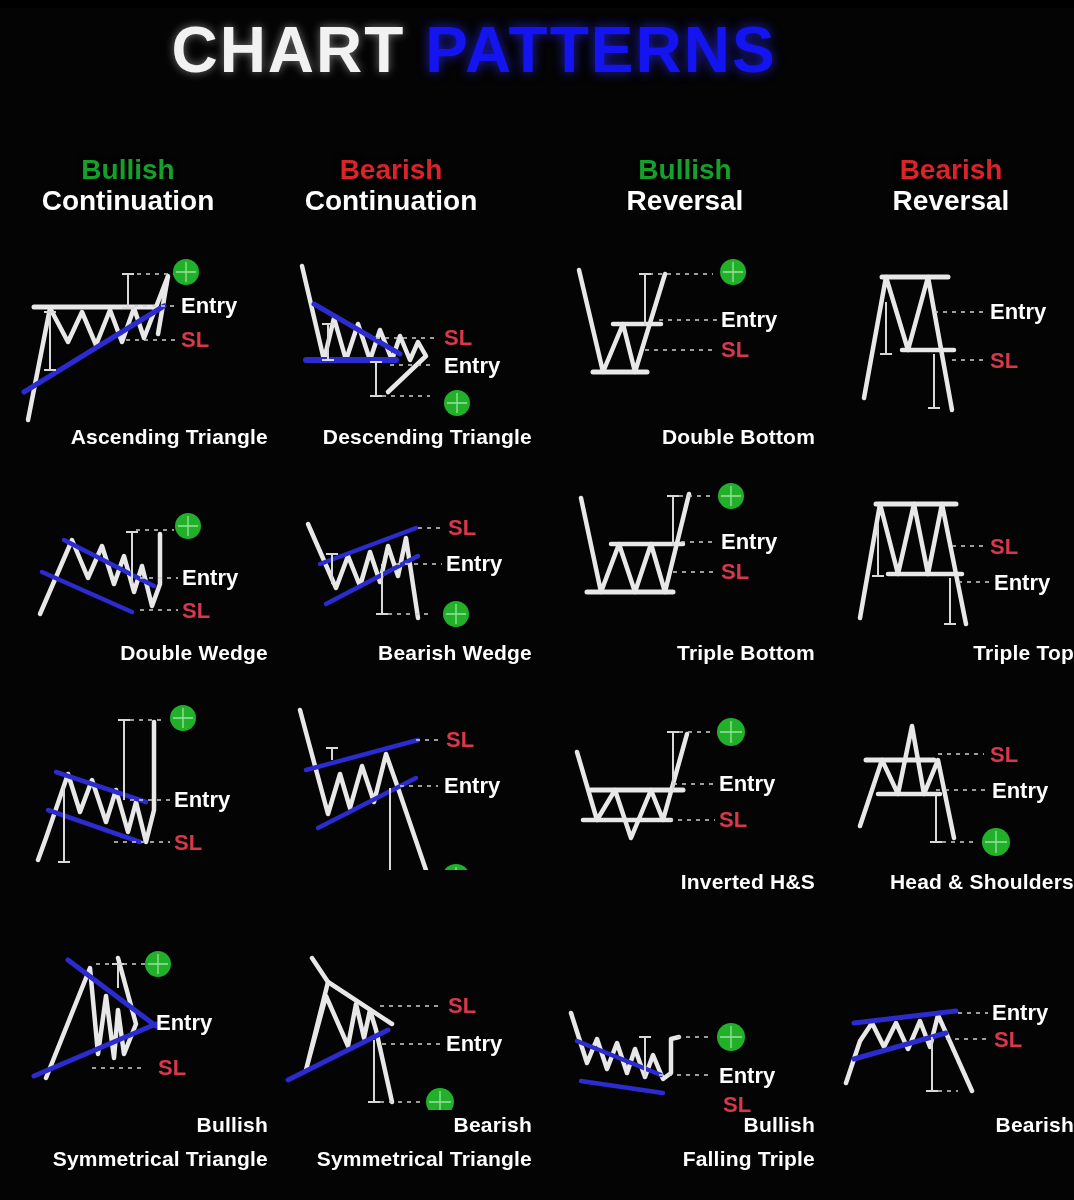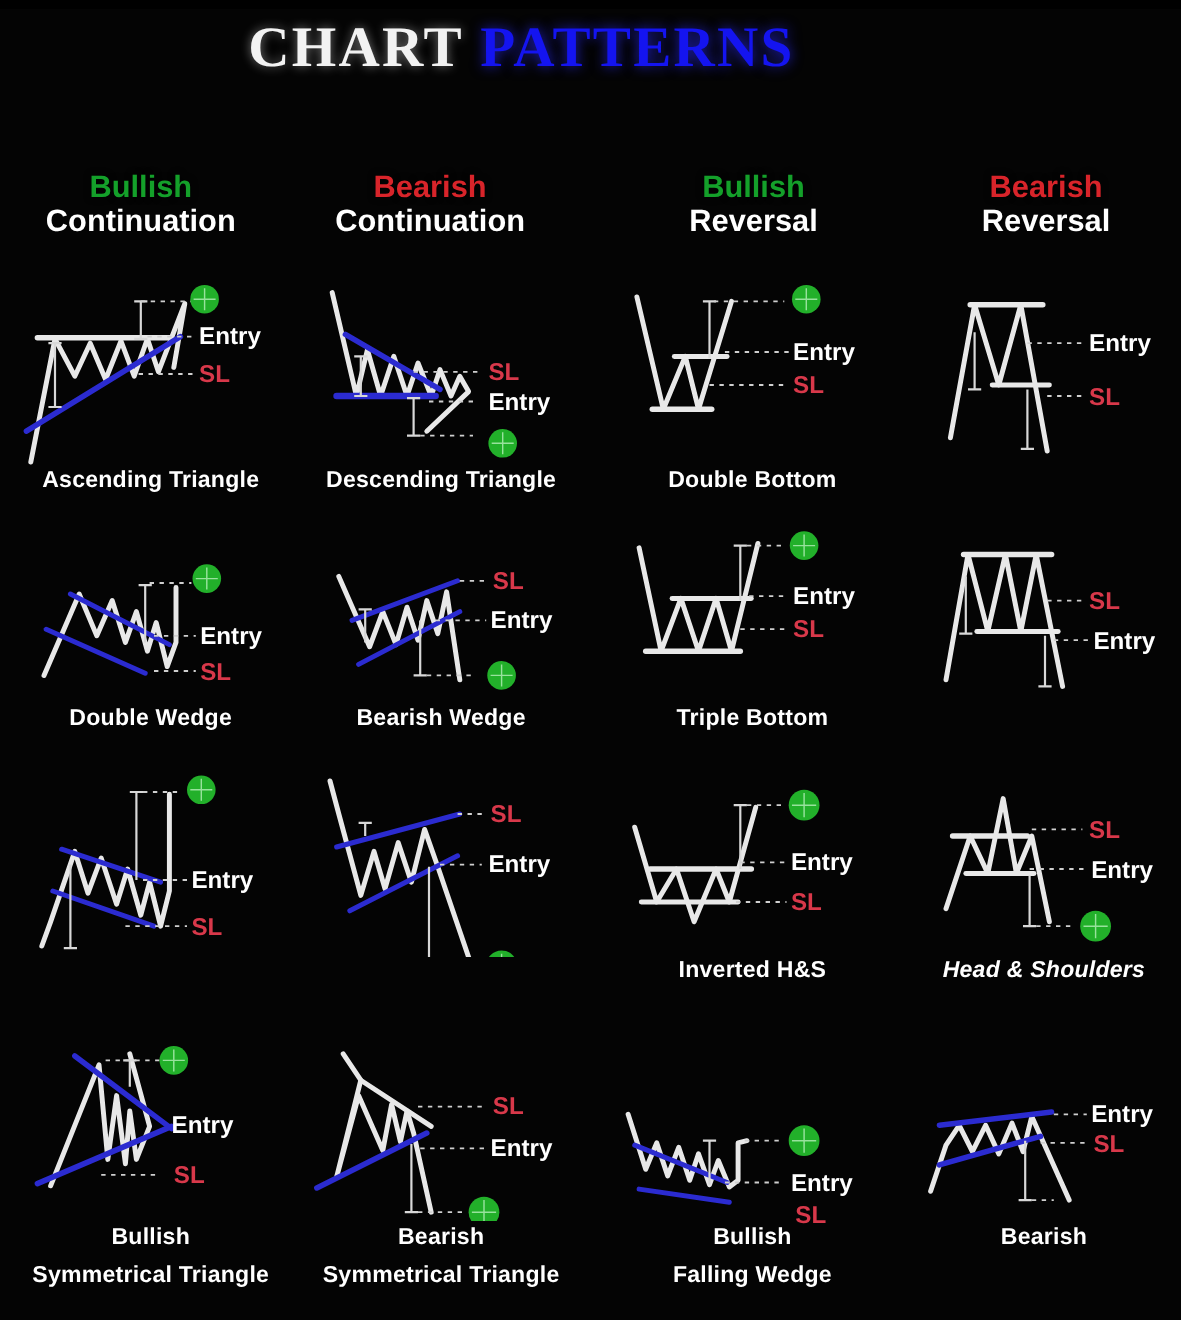--- a/index.html
+++ b/index.html
@@ -3,38 +3,38 @@
 <meta charset="utf-8">
 <style>
   html,body{margin:0;padding:0;background:#000;}
   body{width:1074px;height:1200px;overflow:hidden;font-family:"Liberation Sans",sans-serif;}
   #page{position:relative;width:1074px;height:1200px;background:#040404;}
   .topbar{position:absolute;top:0;left:0;width:1074px;height:8px;background:#000;}
 
   
   .title{
     position:absolute;top:18px;left:0;width:948px;text-align:center;
-    font-size:52px;font-weight:700;letter-spacing:2px;line-height:1;
-    font-family:Liberation Serif, serif;white-space:nowrap;
+    font-size:64px;font-weight:700;letter-spacing:2px;line-height:1;
+    font-family:Liberation Sans, sans-serif;white-space:nowrap;
   }
   .title .w{color:#f2f2f2;text-shadow:0 0 10px rgba(255,255,255,.45);}
   .title .b{color:#1414f0;text-shadow:0 0 12px rgba(40,40,255,.75);}
 
   
   .colhead{position:absolute;text-align:center;width:268px;}
   .colhead .k{font-size:28px;font-weight:700;line-height:1.08;text-shadow:0 0 7px rgba(0,0,0,.9);}
   .colhead .k.bull{color:#14a02a;}
   .colhead .k.bear{color:#d8242a;}
   .colhead .t{font-size:28px;font-weight:700;color:#fff;line-height:1.12;}
 
   
   .cell{position:absolute;}
   .cell svg{display:block;}
   .caption{
-    position:absolute;left:0;width:100%;text-align:center;color:#fff;
+    position:absolute;left:0;width:100%;text-align:right;color:#fff;
     font-size:21px;font-weight:700;line-height:1.18;letter-spacing:.2px;
   }
   .caption.two{line-height:1.2;}
 
   .lbl{font-family:"Liberation Sans",sans-serif;font-weight:700;}
 </style>
 </head>
 <body>
 
 <div id="page">
@@ -246,20 +246,21 @@
         <path d="M54 58 L54 110 M48 110 L60 110"></path>
         <path d="M126 112 L126 158 M120 158 L132 158"></path>
       </g>
       <g stroke="#cfcfcf" stroke-width="1.6" stroke-dasharray="4 5" fill="none">
         <line x1="128" y1="80" x2="160" y2="80"></line>
         <line x1="134" y1="116" x2="166" y2="116"></line>
       </g>
       <text class="lbl" x="166" y="88" fill="#d8384a" font-size="22" font-family="Liberation Sans, sans-serif" font-weight="700">SL</text>
       <text class="lbl" x="170" y="124" fill="#ffffff" font-size="22" font-family="Liberation Sans, sans-serif" font-weight="700">Entry</text>
     </svg>
+    <div class="caption" style="top:175px;">Triple Top</div>
   </div>
 
   <div class="cell" style="left:6px;top:690px;width:262px;height:210px;">
     <svg width="262" height="180" viewBox="0 0 262 180">
       <g stroke="#e8e8e8" stroke-width="4.5" fill="none" stroke-linecap="round" stroke-linejoin="round">
         <path d="M32 170 L40 148 L62 84 L74 122 L86 90 L100 132 L110 100 L122 142 L130 112 L140 152 L148 120 L148 32"></path>
       </g>
       <line x1="50" y1="82" x2="140" y2="112" stroke="#2b2bd0" stroke-width="4.5" stroke-linecap="round"></line>
       <line x1="42" y1="120" x2="134" y2="152" stroke="#2b2bd0" stroke-width="4.5" stroke-linecap="round"></line>
       <g stroke="#d8d8d8" stroke-width="2" fill="none">
@@ -345,21 +346,21 @@
         <line x1="112" y1="100" x2="164" y2="100"></line>
         <line x1="118" y1="152" x2="154" y2="152"></line>
       </g>
       <g>
         <circle cx="172" cy="152" r="14" fill="#22b02a"></circle>
         <path d="M172 141 L172 163 M161 152 L183 152" stroke="#bff3c3" stroke-width="1.3" opacity=".75"></path>
       </g>
       <text class="lbl" x="166" y="72" fill="#d8384a" font-size="22" font-family="Liberation Sans, sans-serif" font-weight="700">SL</text>
       <text class="lbl" x="168" y="108" fill="#ffffff" font-size="22" font-family="Liberation Sans, sans-serif" font-weight="700">Entry</text>
     </svg>
-    <div class="caption" style="top:180px;font-style:italic;">Head &amp; Shoulders</div>
+    <div class="caption" style="top:180px;">Head &amp; Shoulders</div>
   </div>
 
   <div class="cell" style="left:6px;top:930px;width:262px;height:260px;">
     <svg width="262" height="180" viewBox="0 0 262 180">
       <g stroke="#e8e8e8" stroke-width="4.5" fill="none" stroke-linecap="round" stroke-linejoin="round">
         <path d="M40 148 L84 38 L92 124 L100 66 L108 128 L112 80 L118 124 L130 94 L112 28"></path>
       </g>
       <line x1="62" y1="30" x2="150" y2="96" stroke="#2b2bd0" stroke-width="5" stroke-linecap="round"></line>
       <line x1="28" y1="146" x2="150" y2="94" stroke="#2b2bd0" stroke-width="5" stroke-linecap="round"></line>
       <g stroke="#d8d8d8" stroke-width="2" fill="none">
@@ -421,21 +422,21 @@
         <line x1="106" y1="110" x2="160" y2="110"></line>
       </g>
       <g>
         <circle cx="178" cy="72" r="14" fill="#22b02a"></circle>
         <path d="M178 61 L178 83 M167 72 L189 72" stroke="#bff3c3" stroke-width="1.3" opacity=".75"></path>
       </g>
       <text class="lbl" x="166" y="118" fill="#ffffff" font-size="22" font-family="Liberation Sans, sans-serif" font-weight="700">Entry</text>
       <text class="lbl" x="170" y="147" fill="#d8384a" font-size="22" font-family="Liberation Sans, sans-serif" font-weight="700">SL</text>
     </svg>
     <div class="caption two" style="top:147px;">Bullish</div>
-    <div class="caption two" style="top:181px;">Falling Wedge</div>
+    <div class="caption two" style="top:181px;">Falling Triple</div>
   </div>
 
   <div class="cell" style="left:824px;top:985px;width:250px;height:215px;">
     <svg width="250" height="130" viewBox="0 0 250 130">
       <g stroke="#e8e8e8" stroke-width="4.5" fill="none" stroke-linecap="round" stroke-linejoin="round">
         <path d="M22 98 L36 56 L48 38 L60 62 L72 38 L84 64 L96 36 L106 62 L114 30 L148 106"></path>
       </g>
       <line x1="30" y1="38" x2="132" y2="26" stroke="#2b2bd0" stroke-width="5" stroke-linecap="round"></line>
       <line x1="30" y1="74" x2="122" y2="48" stroke="#2b2bd0" stroke-width="5" stroke-linecap="round"></line>
       <g stroke="#d8d8d8" stroke-width="2" fill="none">

